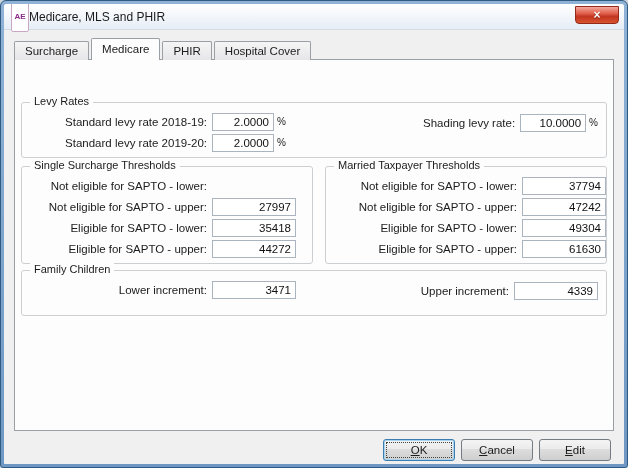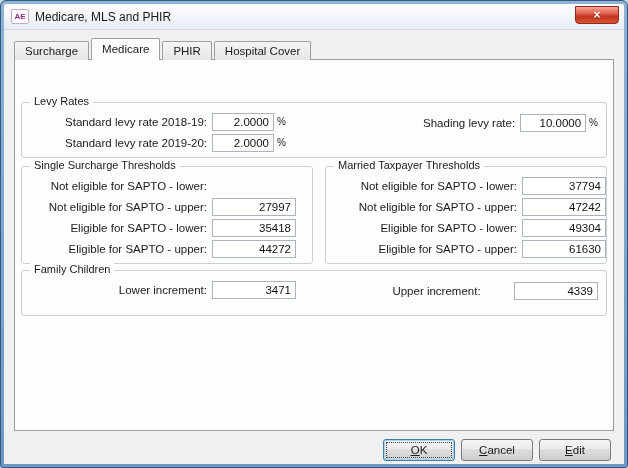--- a/index.html
+++ b/index.html
@@ -23,25 +23,24 @@
 
   
   .titlebar {
     height:26px; flex:0 0 26px;
     background:linear-gradient(#ffffff, #e6edf6);
     display:flex; align-items:center;
     padding:0 7px; position:relative;
     border-bottom:1px solid #d4dbe3;
   }
   .app-icon {
-    width:18px; height:15px; background:#ffffff;
+    width:18px; height:31px; background:#ffffff;
     border:1px solid #c9a7c5; border-radius:2px;
     color:#8d2b8a; font-size:8px; font-weight:bold;
     display:flex; align-items:center; justify-content:center;
-    margin-right:6px;
   }
   .title { font-size:12px; color:#1b1b1b; }
   .close-btn {
     position:absolute; right:5px; top:2px;
     width:44px; height:18px;
     background:linear-gradient(#f5a79b 0%, #e0614c 40%, #c23521 60%, #d8542f 100%);
     border:1px solid #93291c; border-radius:0 0 4px 4px;
     color:#fff; font-size:12px; font-weight:bold;
     display:flex; align-items:center; justify-content:center;
     text-shadow:0 1px 1px #7c1d12;
@@ -89,21 +88,21 @@
   .g-single { left:6px;  width:292px; top:106px; height:98px; }
   .g-married{ left:310px; right:6px;  top:106px; height:98px; }
   .g-family { left:6px;  right:6px; top:210px; height:46px; }
 
   .rows { padding-top:8px; }
   .field-row { display:flex; align-items:center; height:21px; }
   .lbl {
     font-size:11.5px; color:#1b1b1b; text-align:right;
     padding-right:5px; white-space:nowrap;
   }
-  .w190 { width:190px; } .w196 { width:196px; } .w130 { width:130px; } .w150 { width:150px;text-align:center; }
+  .w190 { width:190px; } .w196 { width:196px; } .w130 { width:130px; } .w150 { width:150px; }
   .num {
     height:18px; border:1px solid #a9b4be; background:#fff;
     font-family:"Liberation Sans", sans-serif;
     font-size:11.5px; text-align:right; padding:0 4px; color:#111;
   }
   .w62 { width:62px; } .w66 { width:66px;padding-left:10px; } .w84 { width:84px; }
   .pct { font-size:10px; margin-left:3px; color:#1b1b1b; }
 
   .abs-right-row { position:absolute; top:9px; right:8px; display:flex; align-items:center; height:21px; }
   .family-right  { position:absolute; top:9px; right:8px; display:flex; align-items:center; height:21px; }

